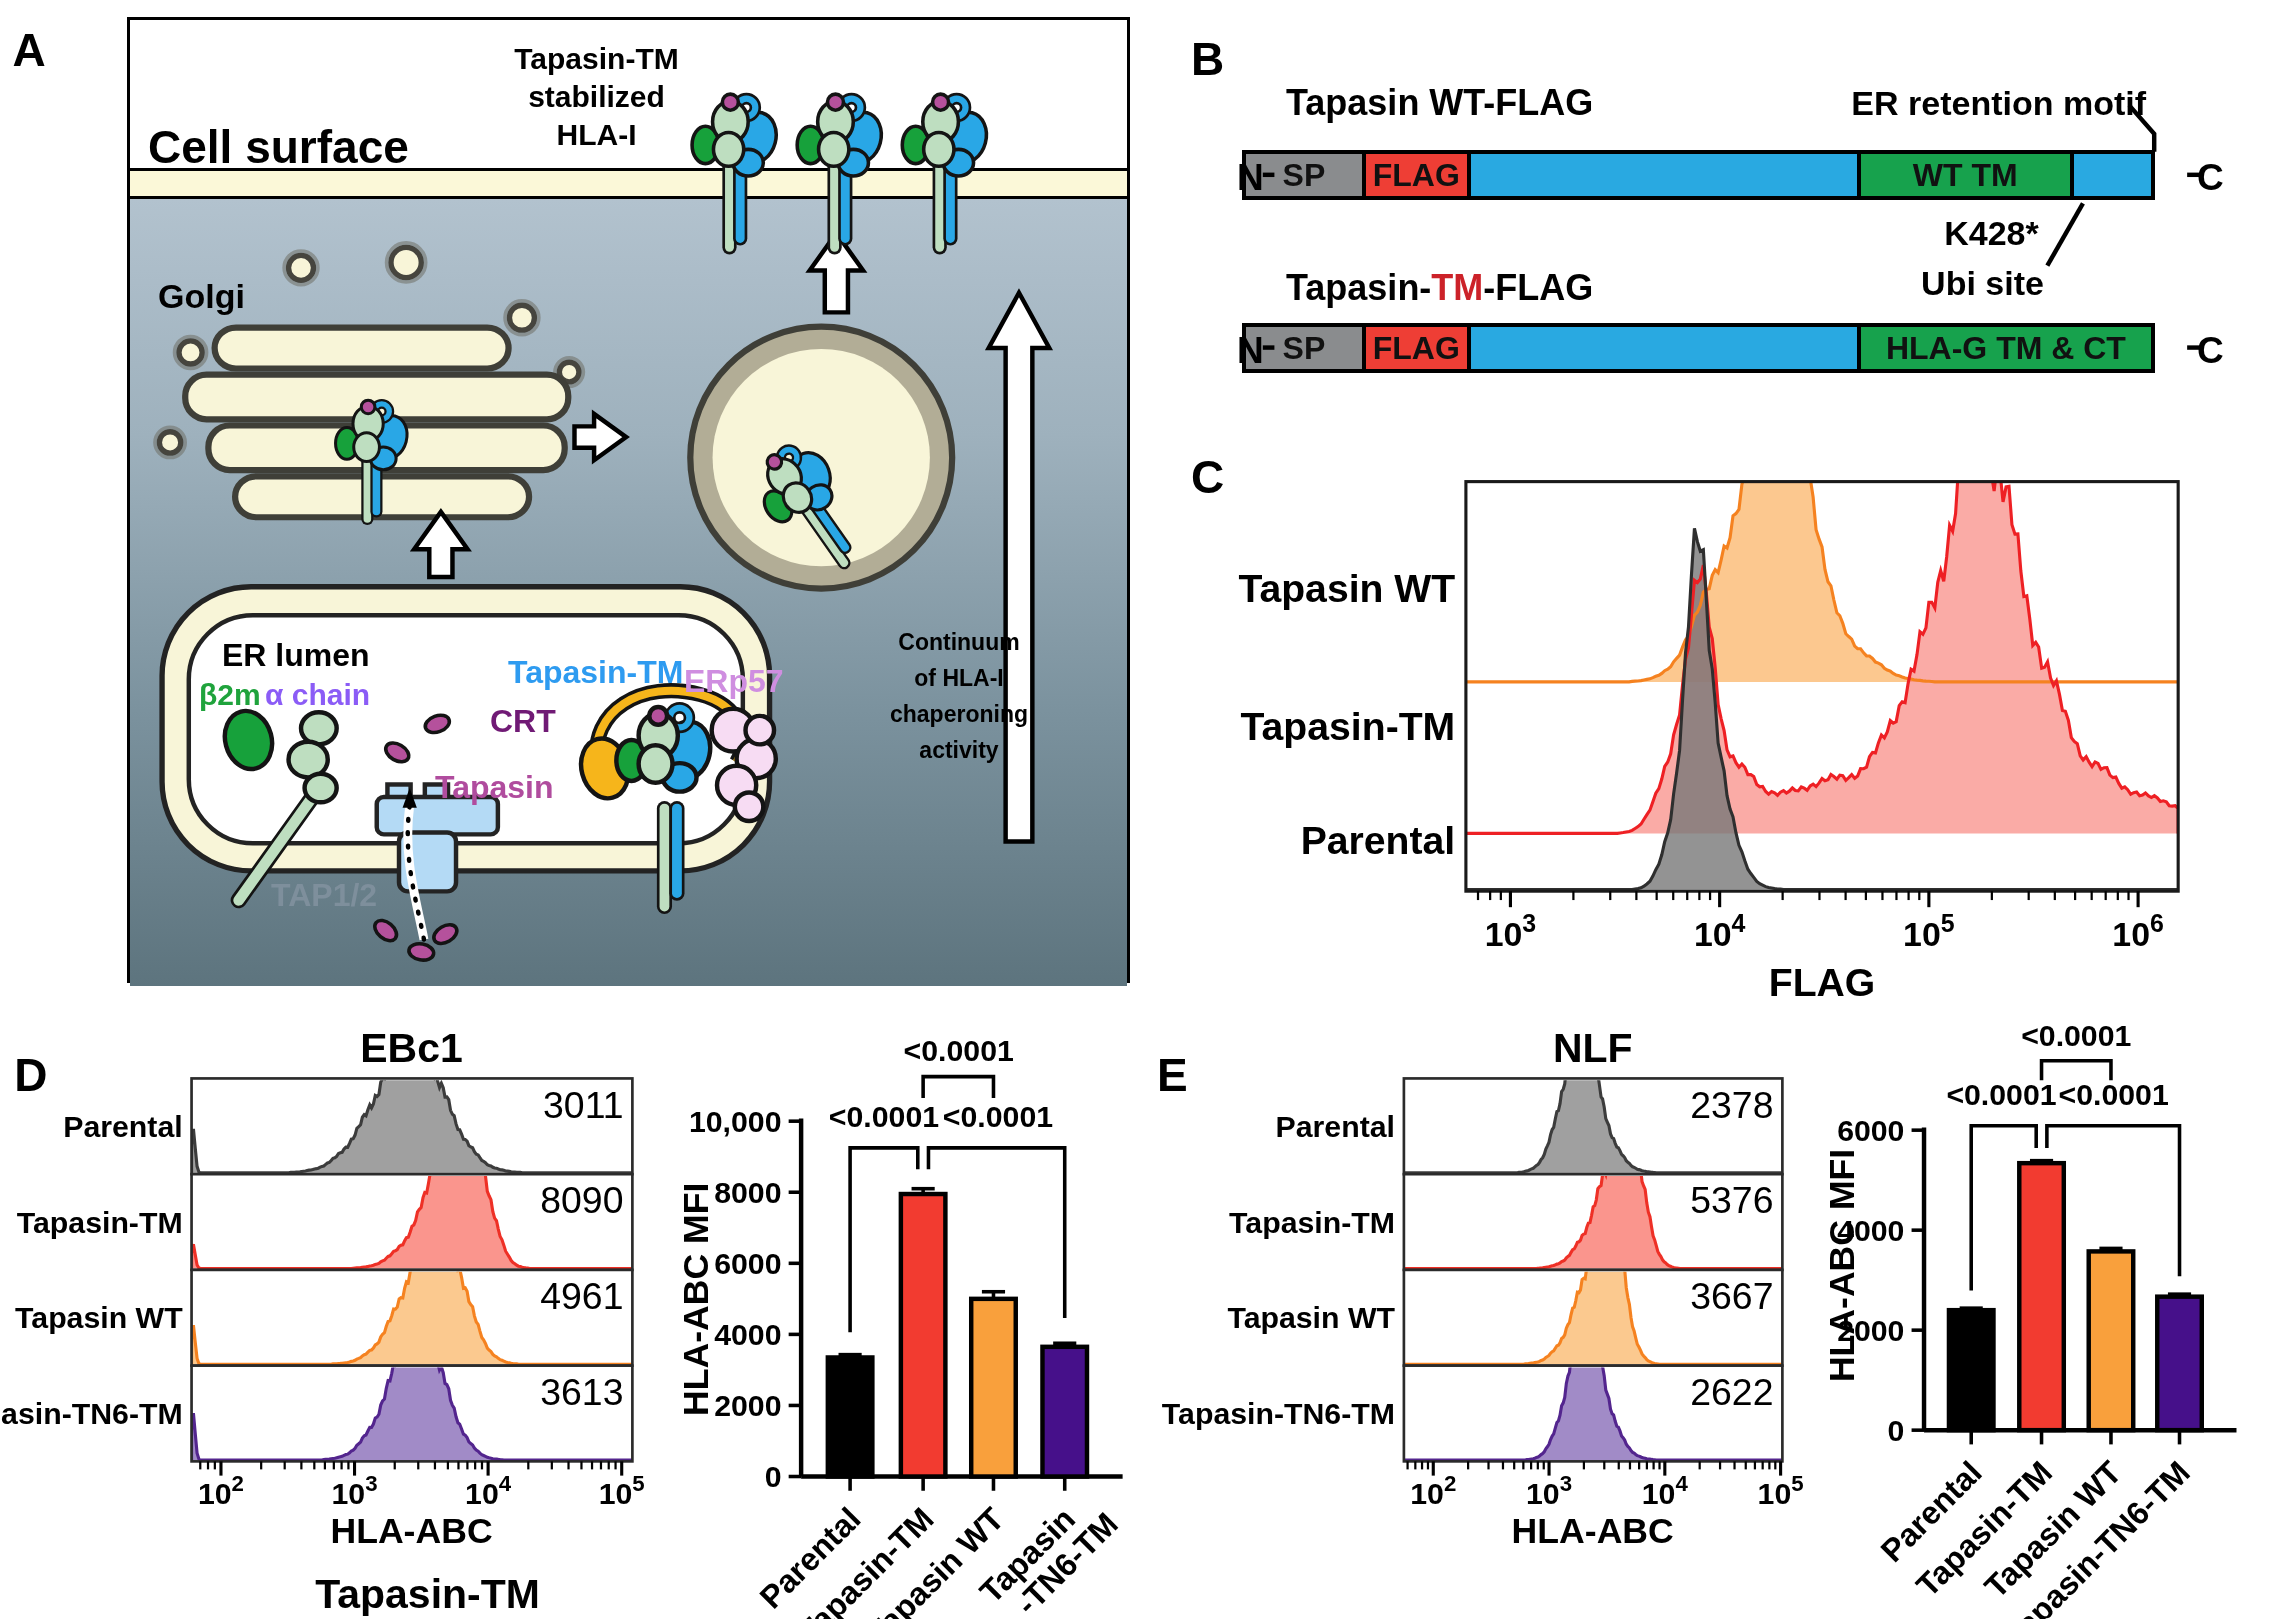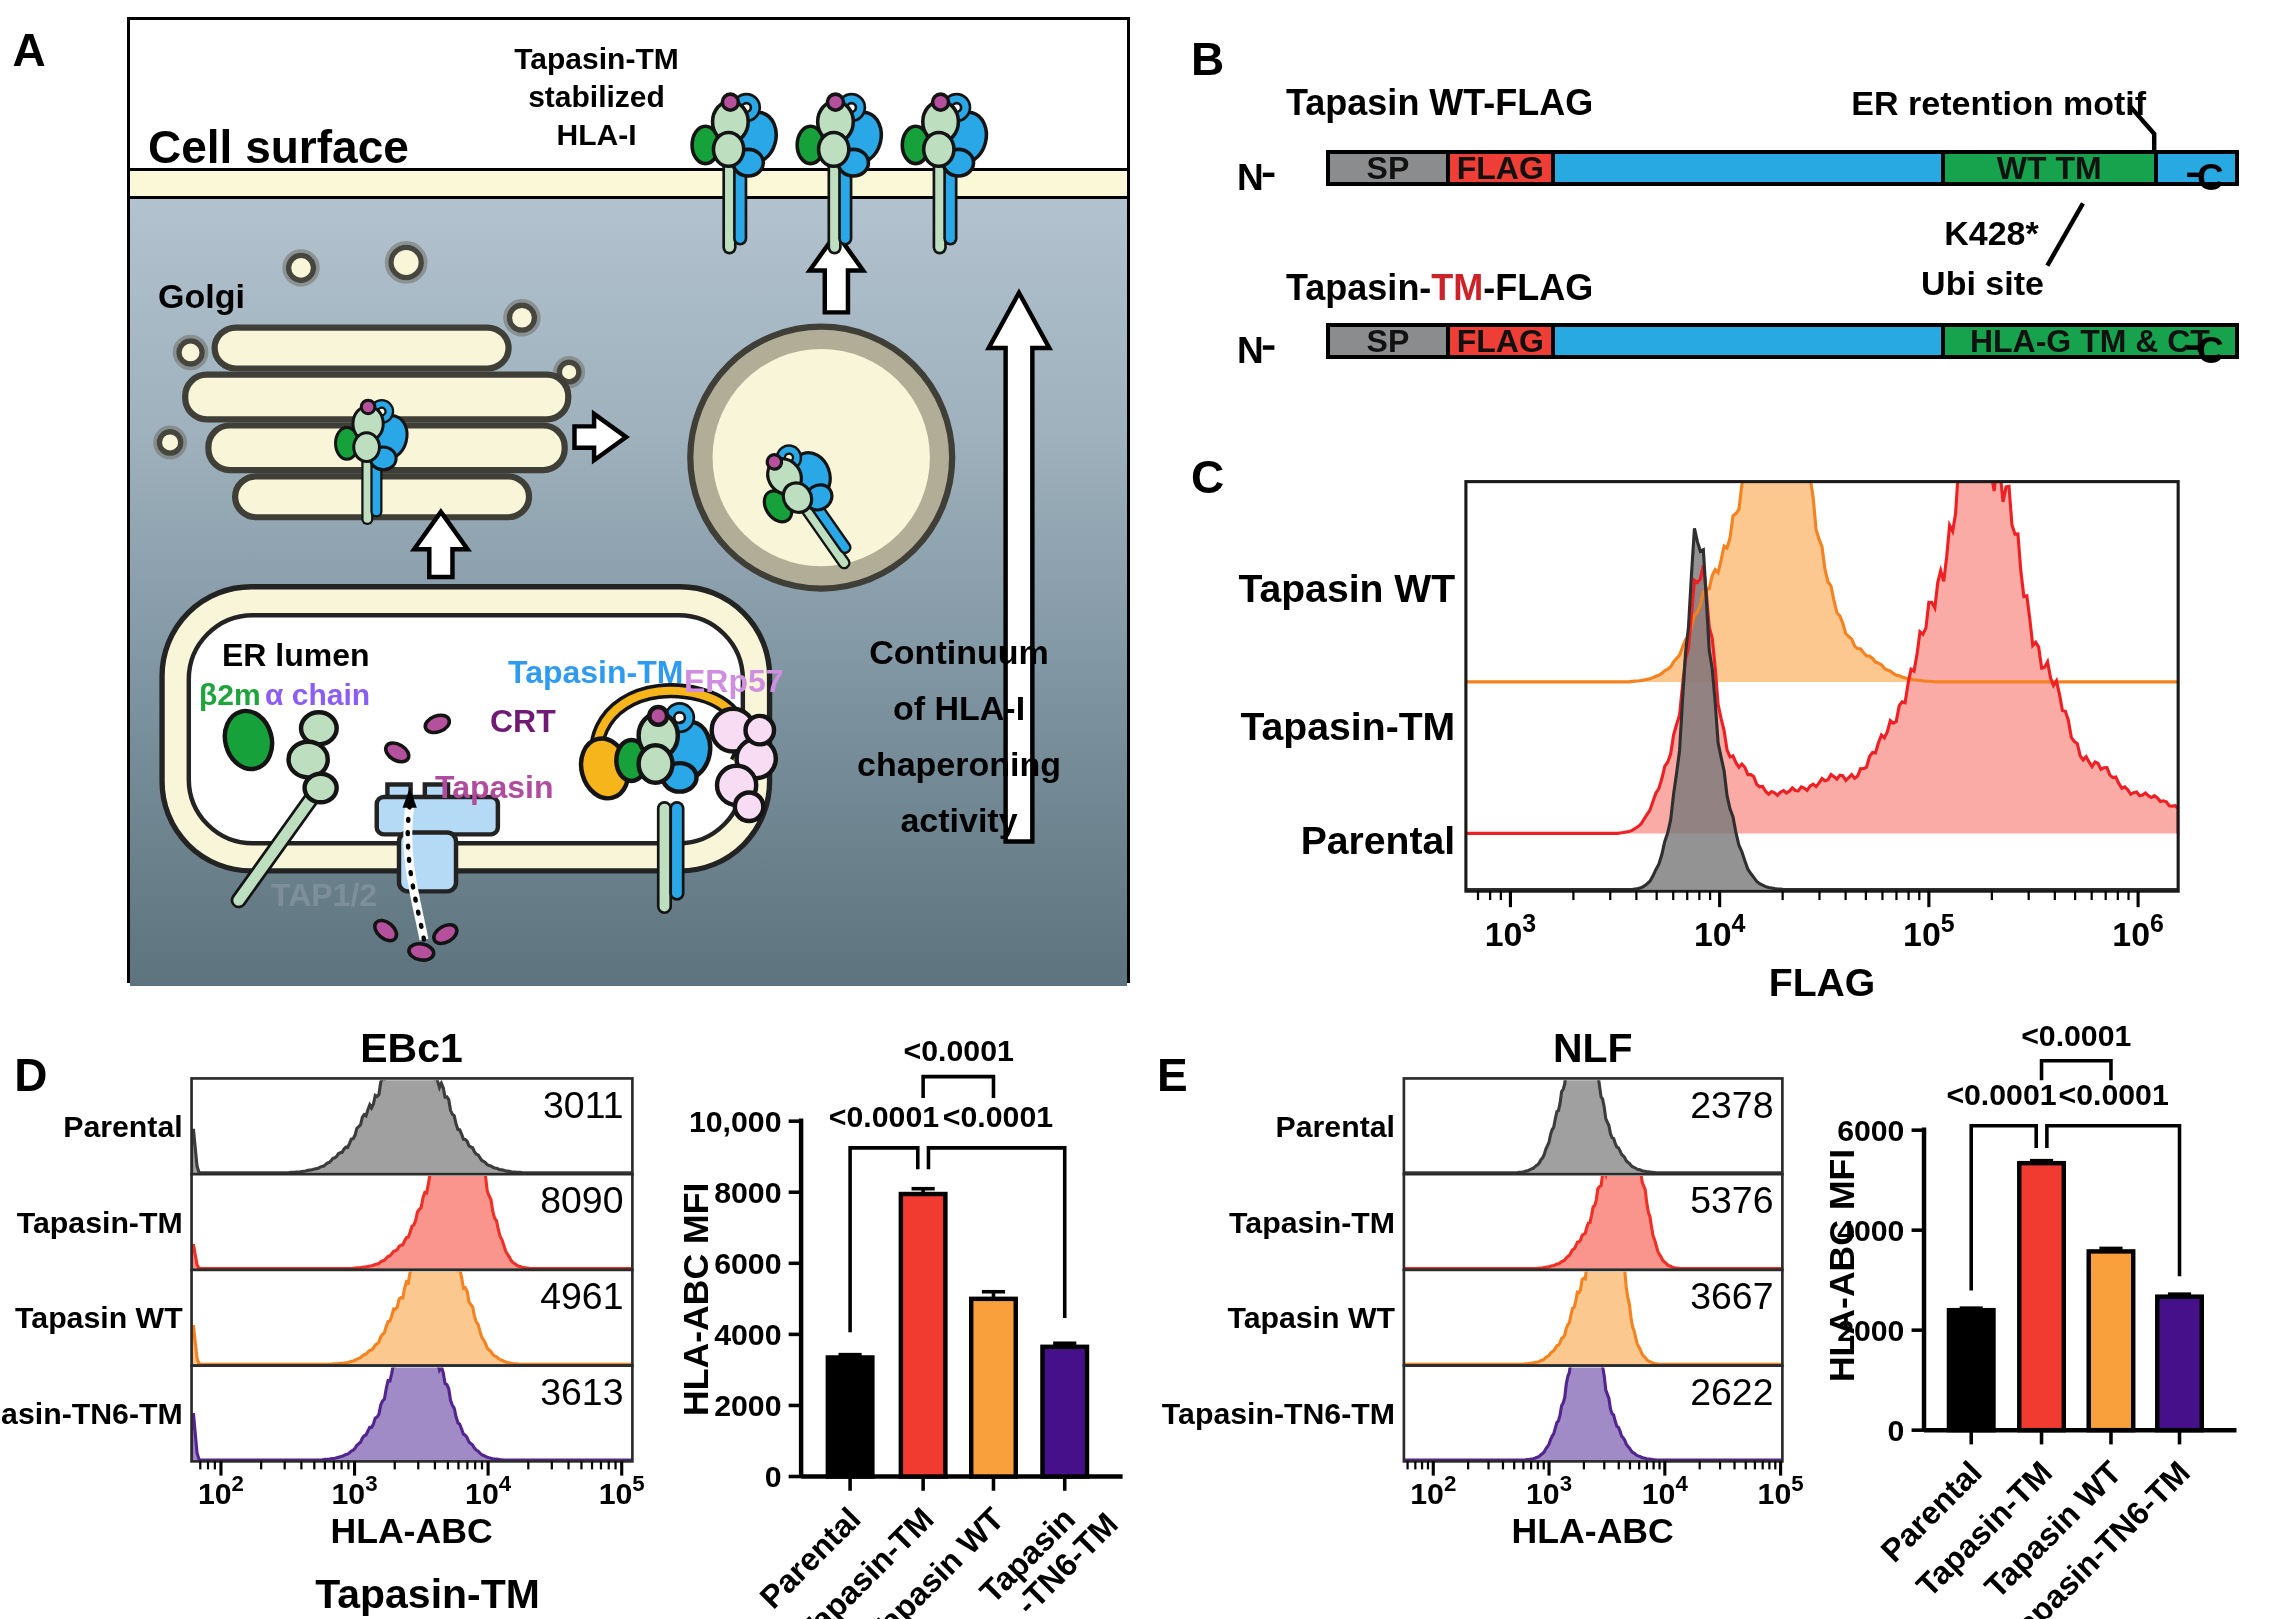--- a/index.html
+++ b/index.html
@@ -12,21 +12,21 @@
   #panelA{position:absolute;left:127px;top:17px;width:1003px;height:966px;
           border:3.6px solid #000;box-sizing:border-box;background:#fff;}
   #panelA .surface{position:absolute;left:0;top:0;width:100%;height:148px;background:#fff;}
   #panelA .membrane{position:absolute;left:0;top:148px;width:100%;height:31px;background:#fbf8d8;
           border-top:3.6px solid #000;border-bottom:3.6px solid #000;box-sizing:border-box;}
   #panelA .cyto{position:absolute;left:0;top:179px;width:100%;height:787px;
           background:linear-gradient(180deg,#b2c2ce 0%,#9eb1bd 30%,#7b929e 65%,#5d747e 100%);}
   #svgA{position:absolute;left:0;top:0;width:1003px;height:966px;}
   .a-label{position:absolute;font-weight:700;color:#000;}
   
-  .bbar{position:absolute;height:36px;width:913px;left:1326px;border:4.5px solid #000;
+  .bbar{position:absolute;height:50px;width:913px;left:1242px;border:4.5px solid #000;
         box-sizing:border-box;display:flex;background:#a21caf;}
   .bbar .seg{height:100%;display:flex;align-items:center;justify-content:center;
         font-weight:700;font-size:32px;color:#111;box-sizing:border-box;}
   .bbar .seg + .seg{border-left:4.5px solid #000;}
   .bann{position:absolute;font-weight:700;font-size:34px;color:#000;}
   
   .chartsvg{position:absolute;}
 </style>
 </head>
 <body>
@@ -182,21 +182,21 @@
           <ellipse cx="-5" cy="-10" rx="19" ry="21" fill="#bedec0" stroke="#141414" stroke-width="5" transform="null"></ellipse>
           <ellipse cx="-2" cy="-64" rx="10" ry="10" fill="#b5519c" stroke="#141414" stroke-width="5" transform="null"></ellipse>
         </g>
       </svg>
 
     <div class="a-label" style="left:18px;top:100px;font-size:46px;">Cell surface</div>
     <div class="a-label pre" style="left:364px;top:19.6px;width:205px;text-align:center;font-size:30px;line-height:38px;">Tapasin-TM
 stabilized
 HLA-I</div>
     <div class="a-label" style="left:28px;top:257px;font-size:34px;">Golgi</div>
-    <div class="a-label pre" style="left:704px;top:604px;width:250px;text-align:center;font-size:34px;line-height:56px;">Continuum
+    <div class="a-label pre" style="left:704px;top:604px;width:250px;text-align:center;font-size:23px;line-height:36px;">Continuum
 of HLA-I
 chaperoning
 activity</div>
     <div class="a-label" style="left:92px;top:617px;font-size:32px;">ER lumen</div>
     <div class="a-label" style="left:69px;top:658px;font-size:30px;color:#1fa33c;">β2m</div>
     <div class="a-label" style="left:135px;top:658px;font-size:30px;color:#8b5cf6;">α chain</div>
     <div class="a-label" style="left:378px;top:634px;font-size:32px;color:#2e9bf0;">Tapasin-TM</div>
     <div class="a-label" style="left:554px;top:643px;font-size:32px;color:#cf8ee0;">ERp57</div>
     <div class="a-label" style="left:360px;top:683px;font-size:32px;color:#701a75;">CRT</div>
     <div class="a-label" style="left:305px;top:749px;font-size:32px;color:#b04c9e;">Tapasin</div>

